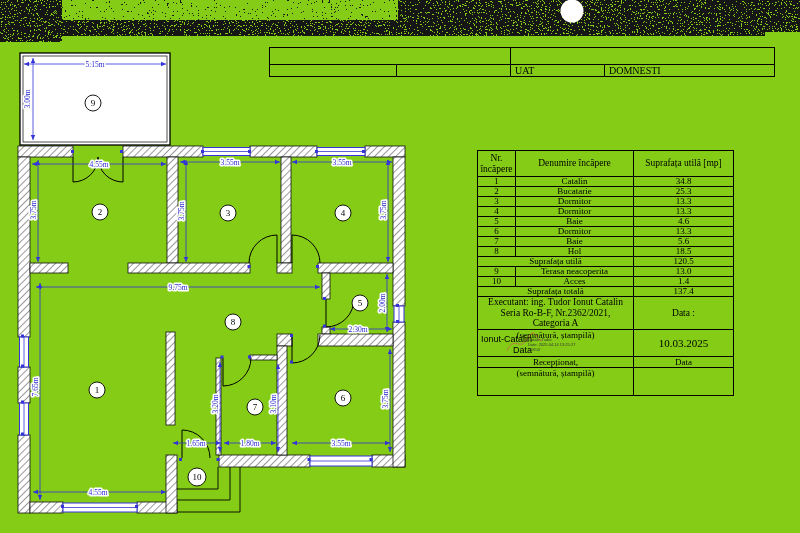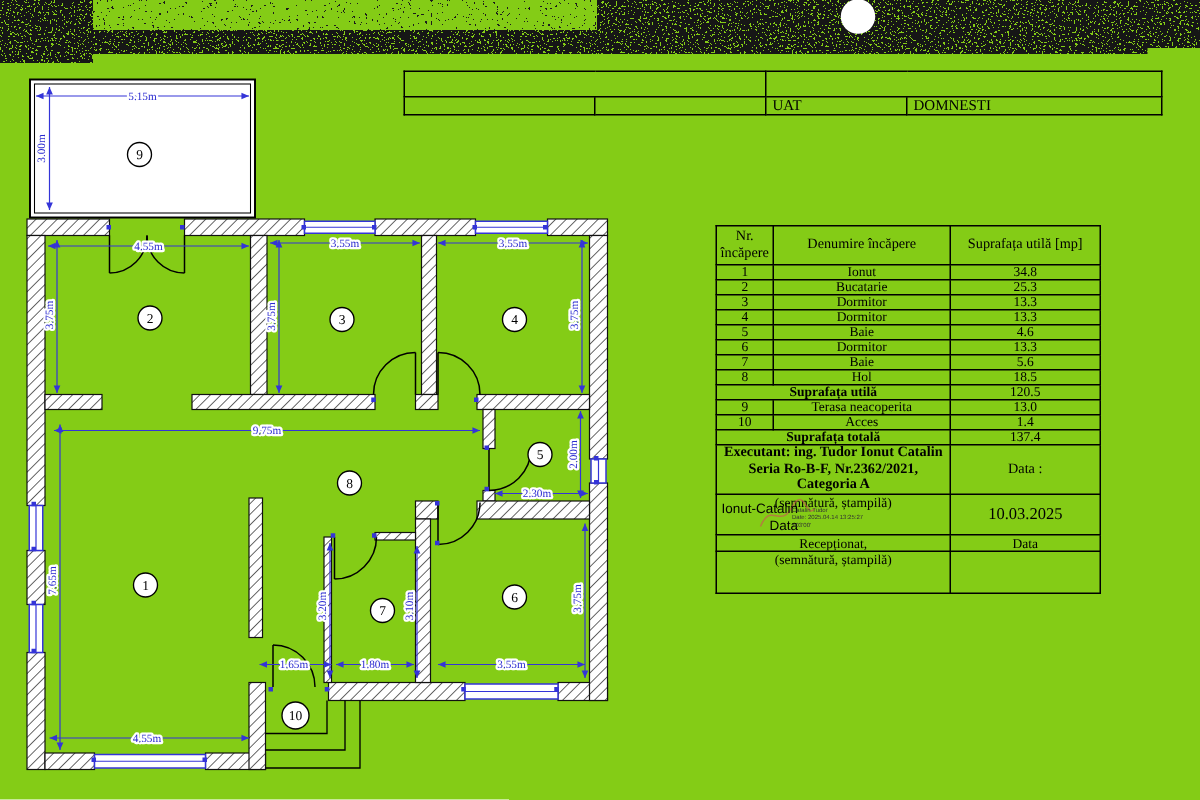--- a/index.html
+++ b/index.html
@@ -25,21 +25,21 @@
   td{overflow:hidden;}
   .toptable{left:269px;top:47px;width:505px;font-size:10px;}
   .toptable td{border:1px solid #000;padding:0 4px;white-space:nowrap;}
   .toptable .t1 td{height:16px;}
   .toptable .t2 td{height:11px;}
   .ctr{text-align:left;}
   .maintable{left:477px;top:150px;width:256px;font-size:9px;text-align:center;}
   .maintable td{border:1px solid #000;padding:0;}
   .maintable .hdr td{height:25px;font-size:9.5px;line-height:11px;}
   .maintable .dr td{height:9px;line-height:9px;}
-  .b{font-weight:bold;}
+  .b{font-weight:normal;}
   .exec td{font-size:9.5px;}
   .exec .execcell div{line-height:10.5px;}
   .sigrow td{height:26px;}
   .sigcell{position:relative;}
   .stampnote{position:absolute;left:0;right:0;top:0;text-align:center;font-size:9px;}
   .signame{position:absolute;left:3px;top:4px;font-family:"Liberation Sans",sans-serif;
            font-size:9px;line-height:11px;text-align:right;}
   .sigsmall{position:absolute;left:50px;top:7px;font-family:"Liberation Sans",sans-serif;
             font-size:4px;line-height:5px;text-align:left;color:#333;}
   .sigsvg{position:absolute;left:26px;top:2px;}
@@ -342,21 +342,21 @@
         <tr class="hdr">
     <td>
       <div>Nr.</div>
             <div>încăpere</div>
     </td>
     <td>Denumire încăpere</td>
     <td>Suprafața utilă [mp]</td>
   </tr>
   <tr class="dr">
           <td>1</td>
-          <td>Ionut</td>
+          <td>Catalin</td>
           <td>34.8</td>
         </tr>
   <tr class="dr">
           <td>2</td>
           <td>Bucatarie</td>
           <td>25.3</td>
         </tr>
   <tr class="dr">
           <td>3</td>
           <td>Dormitor</td>

